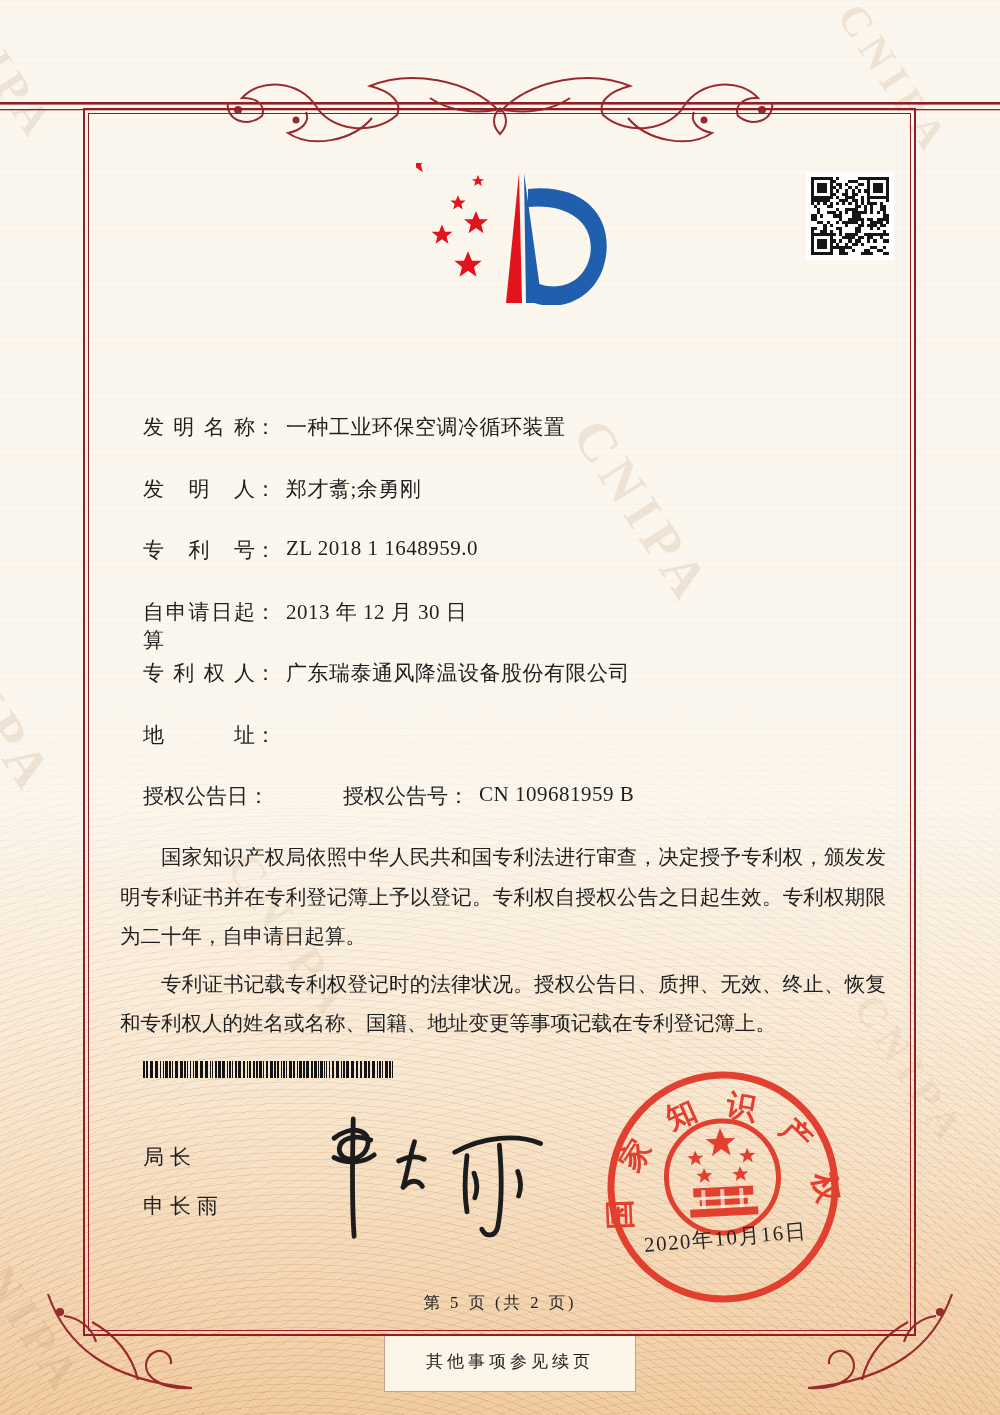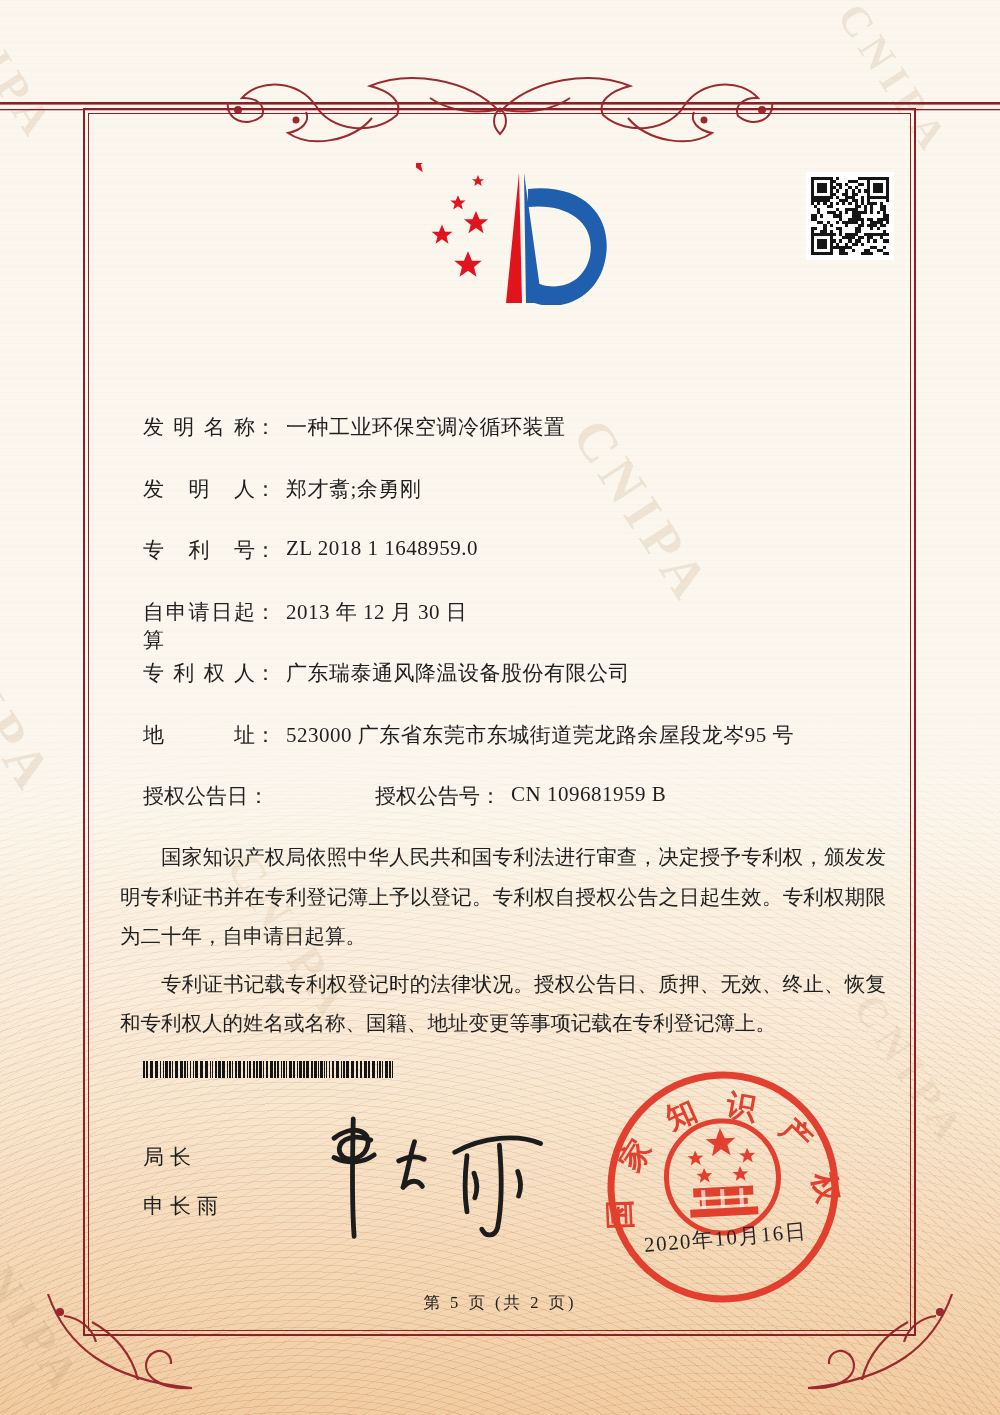--- a/index.html
+++ b/index.html
@@ -40,21 +40,21 @@
   .title{position:absolute;left:0;top:301px;width:100%;text-align:center;
          font-size:43px;font-weight:bold;letter-spacing:30px;text-indent:30px;}
   
   .fields{position:absolute;left:143px;top:413px;width:740px;font-size:21px;}
   .frow{display:flex;align-items:flex-start;height:61.5px;}
   .flabel{display:inline-block;width:112px;text-align:justify;text-align-last:justify;}
   .colon{margin-right:10px;}
   .fvalue{letter-spacing:.5px;white-space:nowrap;}
   .grow{display:flex;height:61.5px;}
   .gpair{display:flex;}
-  .gpair.right{margin-left:96px;}
+  .gpair.right{margin-left:64px;}
   
   .body-text{position:absolute;left:112px;top:830px;width:782px;font-size:20.5px;line-height:39.5px;text-align:justify;}
   .body-text p{margin:8px;text-indent:2em;}
   
   .barcode{position:absolute;left:143px;top:1061px;width:258px;height:17px;font-size:0;}
   .barcode i{display:inline-block;height:100%;background:#141414;}
   .barcode u{display:inline-block;height:100%;}
   
   .sig-title{position:absolute;left:143px;top:1143px;font-size:21px;letter-spacing:6px;}
   .sig-name{position:absolute;left:143px;top:1192px;font-size:21px;letter-spacing:6px;}
@@ -797,21 +797,20 @@
       <span class="fvalue">2013 年 12 月 30 日</span>
     </div>
     <div class="frow">
       <span class="flabel">专利权人</span>
         <span class="colon">：</span>
       <span class="fvalue">广东瑞泰通风降温设备股份有限公司</span>
     </div>
     <div class="frow">
       <span class="flabel">地址</span>
         <span class="colon">：</span>
-      <span class="fvalue">523000 广东省东莞市东城街道莞龙路余屋段龙岑95 号</span>
     </div>
     <div class="grow">
       <span class="gpair">
         <span>授权公告日</span>
           <span class="colon">：</span>
       </span>
       <span class="gpair right">
         <span>授权公告号</span>
           <span class="colon">：</span>
         <span class="fvalue">CN 109681959 B</span>
@@ -866,14 +865,15 @@
         <rect x="88" y="143" width="68" height="8"></rect>
         <rect x="100" y="124" width="4" height="19" fill="#fcf7ee" opacity=".7"></rect>
         <rect x="119" y="124" width="4" height="19" fill="#fcf7ee" opacity=".7"></rect>
         <rect x="138" y="124" width="4" height="19" fill="#fcf7ee" opacity=".7"></rect>
       </g>
     </g>
     <text x="122" y="180" text-anchor="middle" font-size="21" fill="#1d1d1d" letter-spacing="1.5" transform="rotate(-2 122 176)">2020年10月16日</text>
   </svg>
 
   <div class="page-num">第 5 页 (共 2 页)</div>
+  <div class="note-box">其他事项参见续页</div>
 
 </div>
 
 </body></html>

